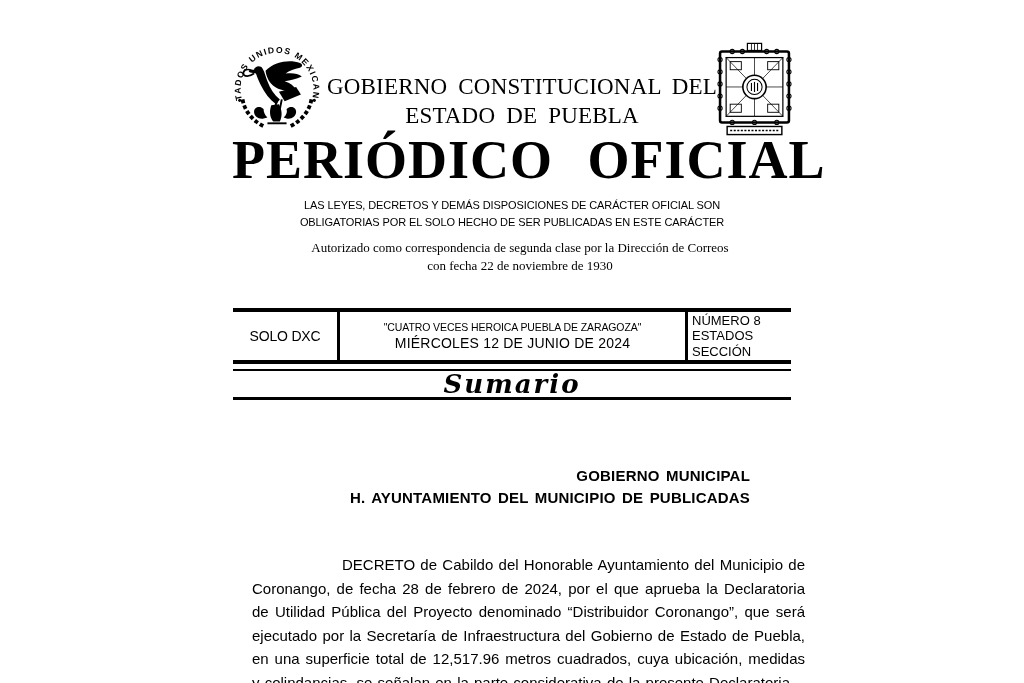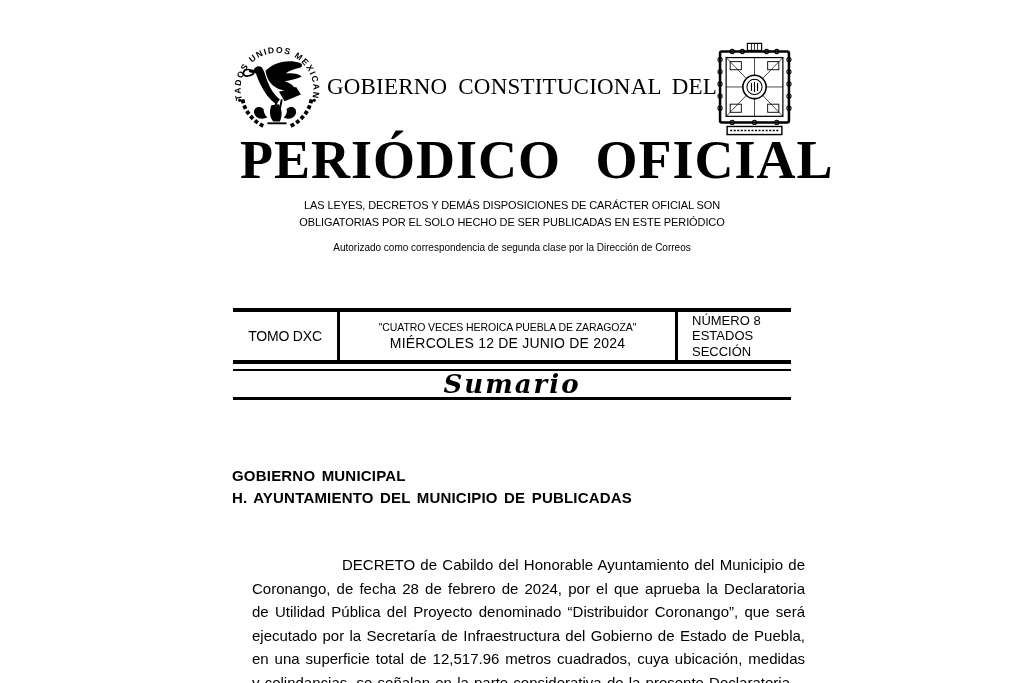--- a/index.html
+++ b/index.html
@@ -6,50 +6,50 @@
   .page { position:relative; width:1024px; height:683px; background:#ffffff; overflow:hidden;
           color:#000; font-family:"Liberation Sans", sans-serif; }
   .col { position:absolute; left:232px; top:0; width:560px; height:683px; }
 
   
   .emblem-left  { position:absolute; left:-4px; top:42px; width:98px;  height:88px; }
   .emblem-right { position:absolute; right:-1px; top:42px; width:77px; height:96px; }
   .gov-lines { position:absolute; top:72px; left:90px; width:400px; text-align:center;
                font-family:"Liberation Serif", serif; font-weight:normal;
                font-size:23px; line-height:29px; word-spacing:5px; letter-spacing:0.2px; }
-  .main-title { position:absolute; top:131px; left:8px; width:560px; text-align:right;
+  .main-title { position:absolute; top:131px; left:0; width:560px; text-align:right;
                 font-family:"Liberation Serif", serif; font-weight:bold; font-size:54px;
                 line-height:58px; letter-spacing:1px; word-spacing:20px; white-space:nowrap; }
 
   .legal { position:absolute; top:197px; left:0; width:560px; text-align:center;
            font-size:11px; line-height:16.5px; letter-spacing:-0.1px; }
-  .auth  { position:absolute; top:239px; left:0; width:560px; text-align:center;
-           font-size:10px; line-height:17.5px; }
+  .auth  { position:absolute; top:239px; left:8px; width:560px; text-align:center;
+           font-size:13px; line-height:17.5px;font-family:Liberation Serif, serif; }
 
   
   .issue-table { position:absolute; top:308px; left:1px; width:558px; height:56px;
                  box-sizing:border-box; border-top:4px solid #000; border-bottom:4px solid #000;
                  display:flex; align-items:stretch; }
   .cell { display:flex; flex-direction:column; justify-content:center; }
   .cell-tomo { width:104px; border-right:3.5px solid #000; align-items:center;
                font-size:14px; letter-spacing:-0.2px; }
   .cell-mid  { flex:1; border-right:3.5px solid #000; align-items:center; gap:2px; }
   .cell-mid .motto { font-size:10.5px; letter-spacing:-0.1px; }
   .cell-mid .date  { font-size:14px; letter-spacing:0.2px;text-align:center; }
-  .cell-num  { width:99px; padding-left:14px; font-size:13px; line-height:15.5px; }
+  .cell-num  { width:99px; padding-left:4px; font-size:13px; line-height:15.5px; }
 
   
   .sumario { position:absolute; top:369px; left:1px; width:558px; height:31px; box-sizing:border-box;
              border-top:2px solid #000; border-bottom:3.5px solid #000;
              text-align:center; line-height:26px; }
   .sumario-text { font-family:"DejaVu Serif", serif; font-style:italic; font-weight:600;
                   font-size:26px; letter-spacing:2px;margin-top:21px; }
 
   
-  .h1, .h2 { position:absolute; left:0; width:518px; text-align:left; font-weight:bold;
+  .h1, .h2 { position:absolute; left:0; width:518px; text-align:right; font-weight:bold;
              font-size:15px; letter-spacing:0.2px; word-spacing:2px; }
   .h1 { top:467px; }
   .h2 { top:489px; }
   .body-par { position:absolute; top:537px; left:4px; width:553px; margin:16px;
               font-size:15px; line-height:23.6px; text-align:justify; text-indent:90px;
               word-spacing:1px; }
 
   svg { display:block; }
 </style>
 </head>
@@ -135,35 +135,37 @@
         <line x1="35" y1="40" x2="35" y2="48"></line>
           <line x1="38" y1="39" x2="38" y2="49"></line>
           <line x1="41" y1="40" x2="41" y2="48"></line>
       </g>
       <rect x="11" y="83" width="54" height="8" fill="none" stroke="#000" stroke-width="1.4"></rect>
       <line x1="14" y1="87" x2="62" y2="87" stroke="#000" stroke-width="1.6" stroke-dasharray="2 1.5"></line>
     </svg>
 
     <div class="gov-lines">
       <div>GOBIERNO CONSTITUCIONAL DEL</div>
+      <div>ESTADO DE PUEBLA</div>
     </div>
 
     <div class="main-title">PERIÓDICO OFICIAL</div>
 
     <div class="legal">
       <div>LAS LEYES, DECRETOS Y DEMÁS DISPOSICIONES DE CARÁCTER OFICIAL SON</div>
-      <div>OBLIGATORIAS POR EL SOLO HECHO DE SER PUBLICADAS EN ESTE PERIÓDICO</div>
+      <div>OBLIGATORIAS POR EL SOLO HECHO DE SER PUBLICADAS EN ESTE CARÁCTER</div>
     </div>
 
     <div class="auth">
       <div>Autorizado como correspondencia de segunda clase por la Dirección de Correos</div>
+      <div>con fecha 22 de noviembre de 1930</div>
     </div>
 
     <div class="issue-table">
-      <div class="cell cell-tomo">TOMO DXC</div>
+      <div class="cell cell-tomo">SOLO DXC</div>
       <div class="cell cell-mid">
         <div class="motto">"CUATRO VECES HEROICA PUEBLA DE ZARAGOZA"</div>
         <div class="date">MIÉRCOLES 12 DE JUNIO DE 2024</div>
       </div>
       <div class="cell cell-num">
         <div>NÚMERO 8</div>
         <div>ESTADOS</div>
         <div>SECCIÓN</div>
       </div>
     </div>

